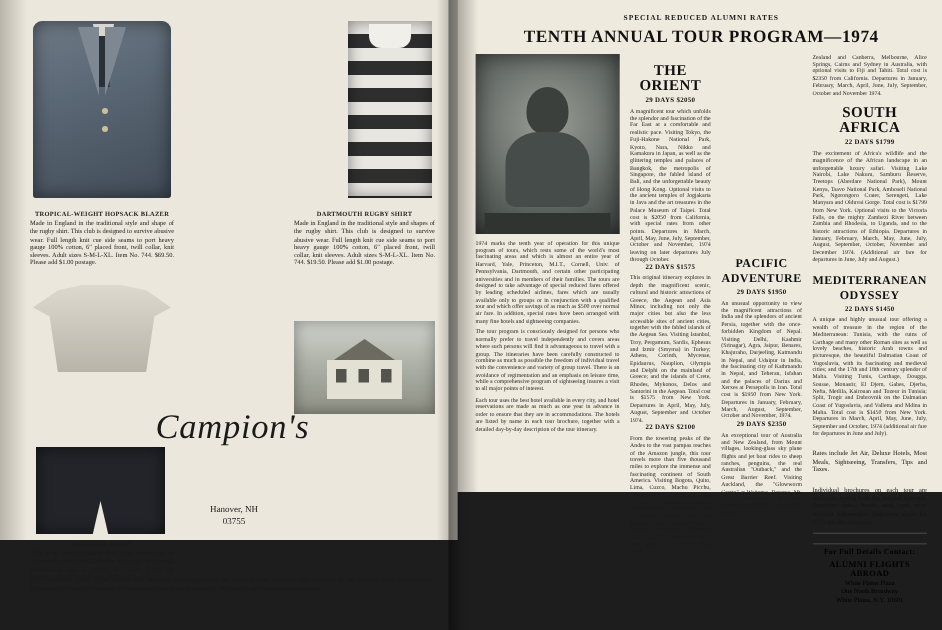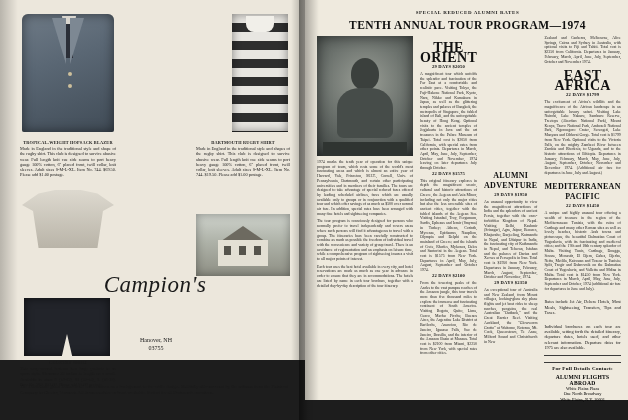--- a/index.html
+++ b/index.html
@@ -19,21 +19,21 @@
     width:305px;height:360px;
     background:#ece7dc;
     background-image:
       linear-gradient(90deg, rgba(0,0,0,0.22) 0px, rgba(0,0,0,0.0) 18px),
       linear-gradient(270deg, rgba(0,0,0,0.30) 0px, rgba(0,0,0,0.0) 14px);
     padding:10px 10px 8px 14px;
     box-sizing:border-box;
   }
   .page-right{
     position:relative;
-    width:323px;height:400px;
+    width:323px;height:328px;
     background:#efeade;
     background-image:
       linear-gradient(90deg, rgba(0,0,0,0.28) 0px, rgba(0,0,0,0) 14px);
     padding:8px 10px 6px 12px;
     box-sizing:border-box;
   }
   .gutter-shadow{
     position:absolute;left:299px;top:0;width:16px;height:420px;
     background:linear-gradient(90deg, rgba(0,0,0,0.45), rgba(0,0,0,0.08) 55%, rgba(0,0,0,0.0));
     pointer-events:none;
@@ -157,21 +157,21 @@
   }
   .buddha-base{
     position:absolute;left:6px;bottom:0;width:84px;height:14px;background:#2f3431;
   }
   .body-txt{
     font-size:3.9px;line-height:4.7px;color:#1d1d1d;text-align:justify;
     hyphens:auto;
   }
   .sec-head{
     text-align:center;font-weight:bold;color:#111;
-    font-size:14px;line-height:10px;margin:7px 0 1px 0;letter-spacing:.3px;
+    font-size:10px;line-height:10px;margin:7px 0 1px 0;letter-spacing:.3px;
   }
   .sec-head.two{font-size:8px;}
   .sec-sub{
     text-align:center;font-weight:bold;font-size:4.6px;color:#111;margin-bottom:3px;letter-spacing:.2px;
   }
   .rates-box{
     margin-top:8px;font-size:4.3px;line-height:5.4px;color:#161616;text-align:justify;
   }
   .final-box{
     margin-top:6px;border-top:1px solid #3a3a3a;padding-top:3px;
@@ -266,36 +266,36 @@
 
         <div class="sec-sub">22 DAYS $1575</div>
         <div class="body-txt">This original itinerary explores in depth the magnificent scenic, cultural and historic attractions of Greece, the Aegean and Asia Minor, including not only the major cities but also the less accessible sites of ancient cities, together with the fabled islands of the Aegean Sea. Visiting Istanbul, Troy, Pergamum, Sardis, Ephesus and Izmir (Smyrna) in Turkey; Athens, Corinth, Mycenae, Epidaurus, Nauplion, Olympia and Delphi on the mainland of Greece; and the islands of Crete, Rhodes, Mykonos, Delos and Santorini in the Aegean. Total cost is $1575 from New York. Departures in April, May, July, August, September and October 1974.</div>
 
         <div class="sec-sub">22 DAYS $2100</div>
         <div class="body-txt">From the towering peaks of the Andes to the vast pampas reaches of the Amazon jungle, this tour travels more than five thousand miles to explore the immense and fascinating continent of South America. Visiting Bogota, Quito, Lima, Cuzco, Machu Picchu, Buenos Aires, the Argentine Lake District at Bariloche, Asuncion, Rio de Janeiro, Iguassu Falls, Sao de Janeiro, Brasilia, and the interior of the Amazon Basin at Manaus. Total cost is $2100 from Miami, $2250 from New York, with special rates from other cities.</div>
       </div>
 
       <div class="rp-col">
         <div style="height:128px"></div>
-        <div class="sec-head two">ALUMNI ADVENTURE</div>
+        <div class="sec-head two">PACIFIC ADVENTURE</div>
         <div class="sec-sub">29 DAYS $1950</div>
         <div class="body-txt">An unusual opportunity to view the magnificent attractions of India and the splendors of ancient Persia, together with the once-forbidden Kingdom of Nepal. Visiting Delhi, Kashmir (Srinagar), Agra, Jaipur, Benares, Khajuraho, Darjeeling, Katmandu in Nepal, and Udaipur in India, the fascinating city of Kathmandu in Nepal, and Teheran, Isfahan and the palaces of Darius and Xerxes at Persepolis in Iran. Total cost is $1950 from New York. Departures in January, February, March, August, September, October and November, 1974.</div>
 
         <div class="sec-sub">29 DAYS $2350</div>
         <div class="body-txt">An exceptional tour of Australia and New Zealand, from Mount villages, looking-glass sky plane flights and jet boat rides to sheep ranches, penguins, the real Australian "Outback," and the Great Barrier Reef. Visiting Auckland, the "Glowworm Grotto" at Waitomo, Rotorua, Mt. Cook, Queenstown, Te Anau, Milford Sound and Christchurch in New</div>
       </div>
 
       <div class="rp-col">
         <div class="body-txt">Zealand and Canberra, Melbourne, Alice Springs, Cairns and Sydney in Australia, with optional visits to Fiji and Tahiti. Total cost is $2350 from California. Departures in January, February, March, April, June, July, September, October and November 1974.</div>
 
-        <div class="sec-head">EAST AFRICA</div>
+        <div class="sec-head">SOUTH AFRICA</div>
         <div class="sec-sub">22 DAYS $1799</div>
         <div class="body-txt">The excitement of Africa's wildlife and the magnificence of the African landscape in an unforgettable luxury safari. Visiting Lake Nairobi, Lake Nakuru, Samburu Reserve, Treetops (Aberdare National Park), Mount Kenya, Tsavo National Park, Amboseli National Park, Ngorongoro Crater, Serengeti, Lake Manyara and Olduvai Gorge. Total cost is $1799 from New York. Optional visits to the Victoria Falls, on the mighty Zambezi River between Zambia and Rhodesia, to Uganda, and to the historic attractions of Ethiopia. Departures in January, February, March, May, June, July, August, September, October, November and December 1974. (Additional air fare for departures in June, July and August.)</div>
 
-        <div class="sec-head two">MEDITERRANEAN PACIFIC</div>
+        <div class="sec-head two">MEDITERRANEAN ODYSSEY</div>
         <div class="sec-sub">22 DAYS $1450</div>
         <div class="body-txt">A unique and highly unusual tour offering a wealth of treasure in the region of the Mediterranean: Tunisia, with the ruins of Carthage and many other Roman sites as well as lovely beaches, historic Arab towns and picturesque, the beautiful Dalmatian Coast of Yugoslavia, with its fascinating and medieval cities; and the 17th and 18th century splendor of Malta. Visiting Tunis, Carthage, Dougga, Sousse, Monastir, El Djem, Gabes, Djerba, Nefta, Metlila, Kairouan and Tozeur in Tunisia; Split, Trogir and Dubrovnik on the Dalmatian Coast of Yugoslavia, and Valletta and Mdina in Malta. Total cost is $1450 from New York. Departures in March, April, May, June, July, September and October, 1974 (additional air fare for departures in June and July).</div>
 
         <div class="rates-box">Rates include Jet Air, Deluxe Hotels, Most Meals, Sightseeing, Transfers, Tips and Taxes.</div>
         <div class="rates-box">Individual brochures on each tour are available, setting forth the detailed itinerary, departure dates, hotels used, and other relevant information. Departure dates for 1975 are also available.</div>
 
         <div class="rule"></div>
         <div class="final-box">
           <div class="final-title">For Full Details Contact:</div>
           <div class="addr-title">ALUMNI FLIGHTS ABROAD</div>

